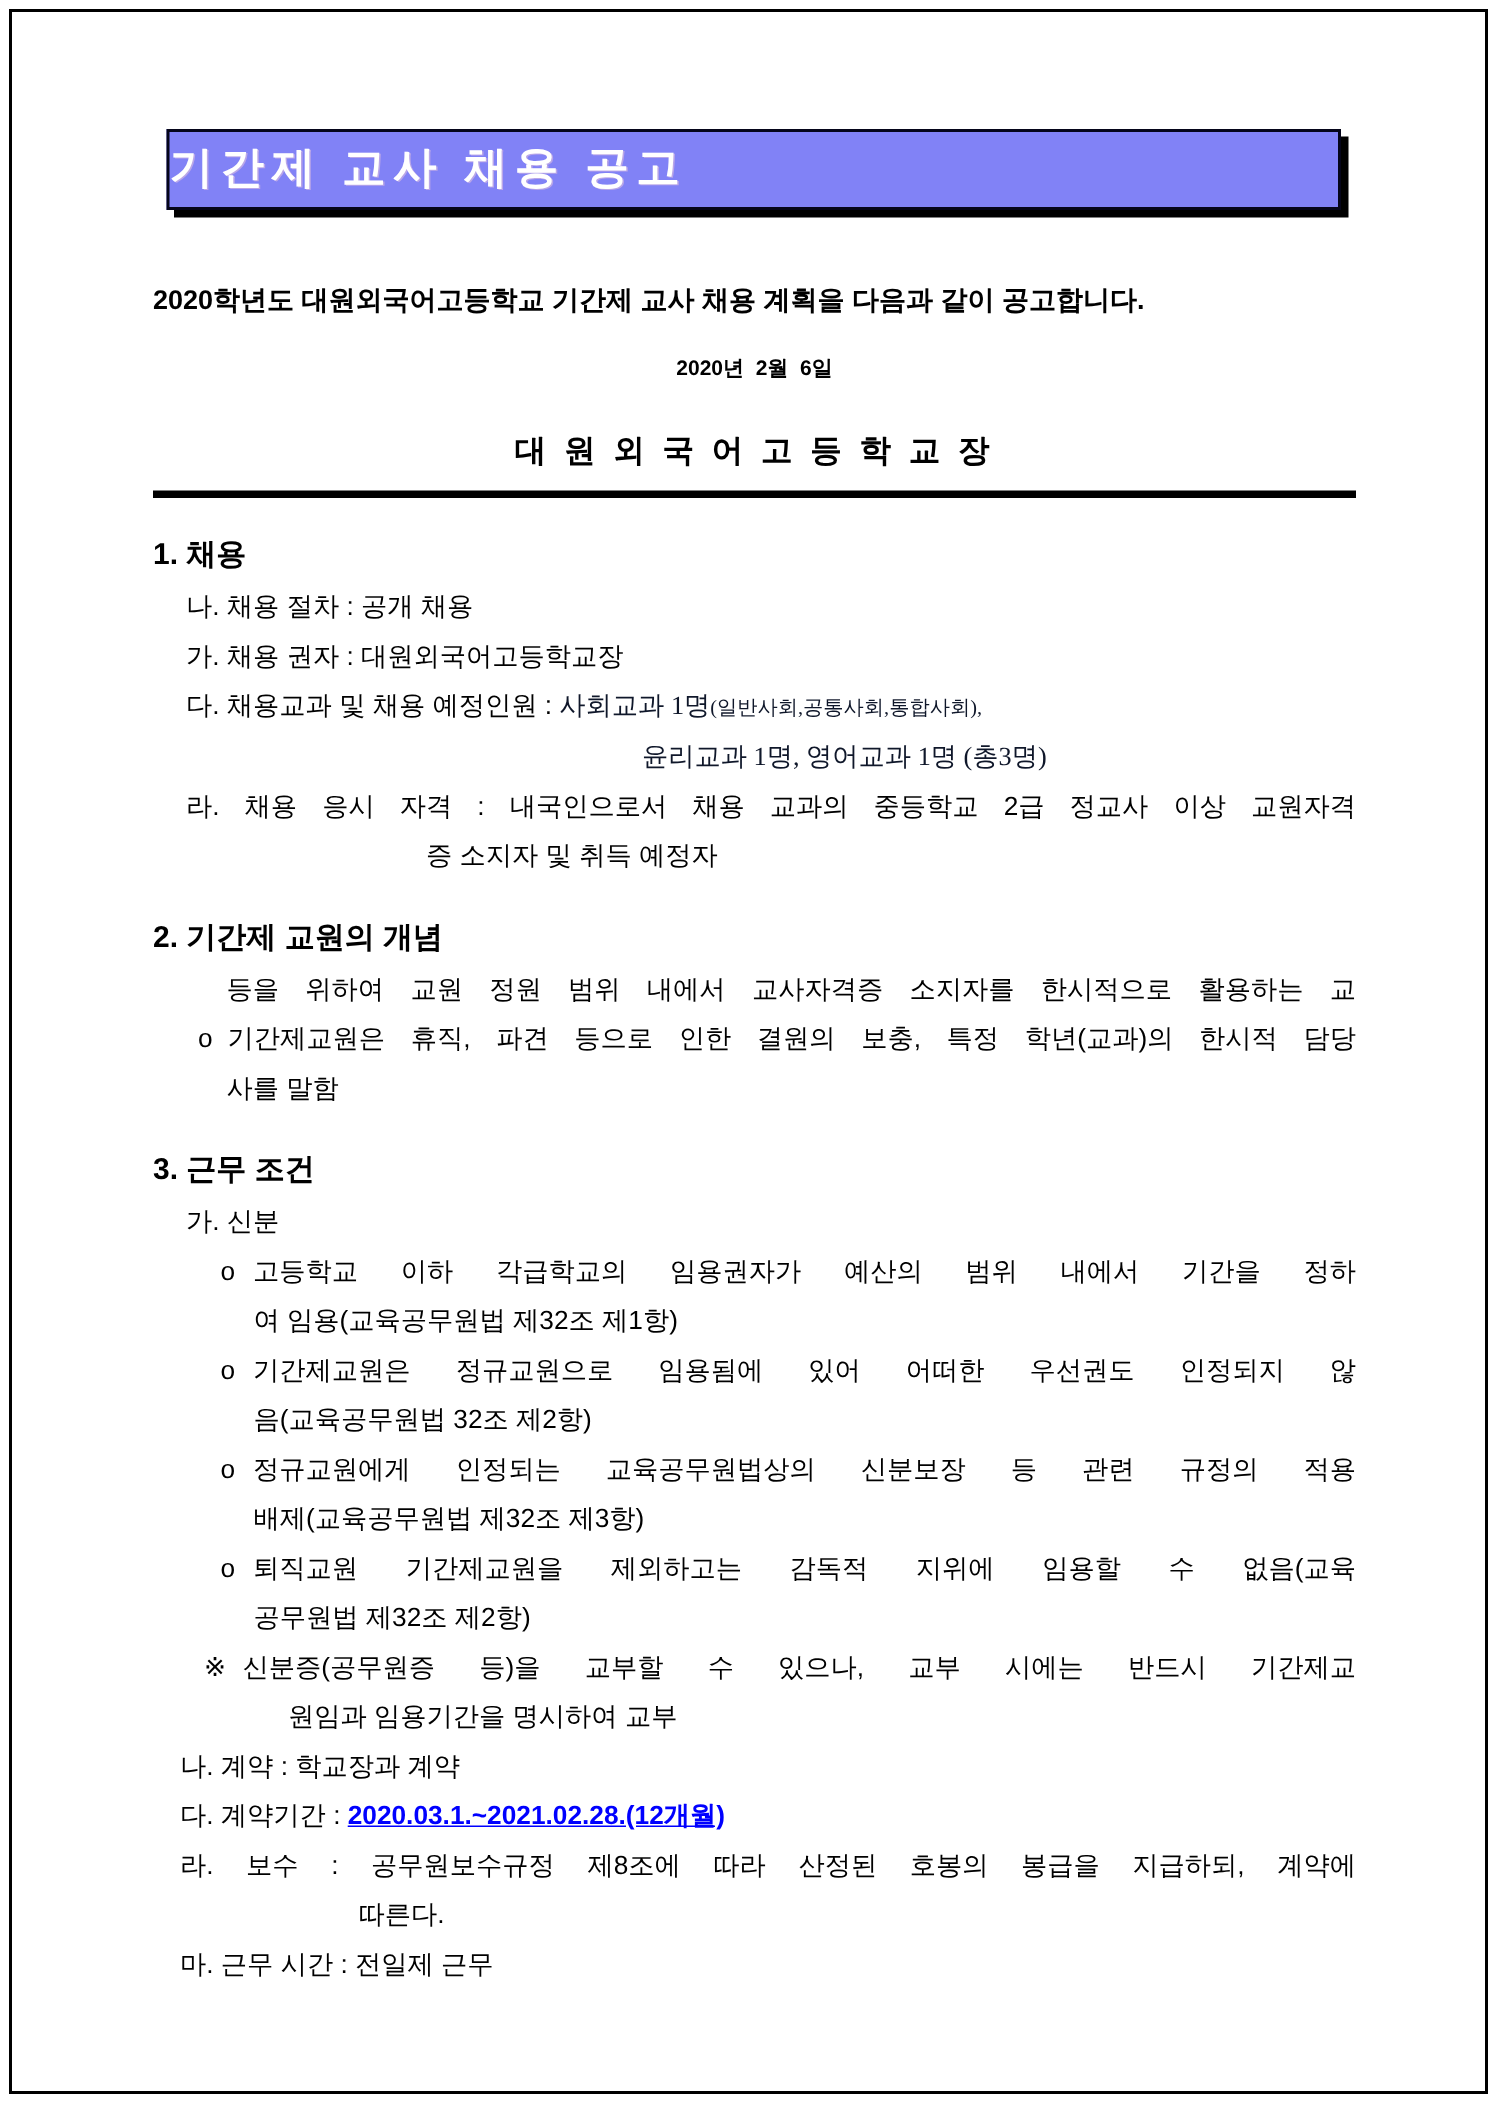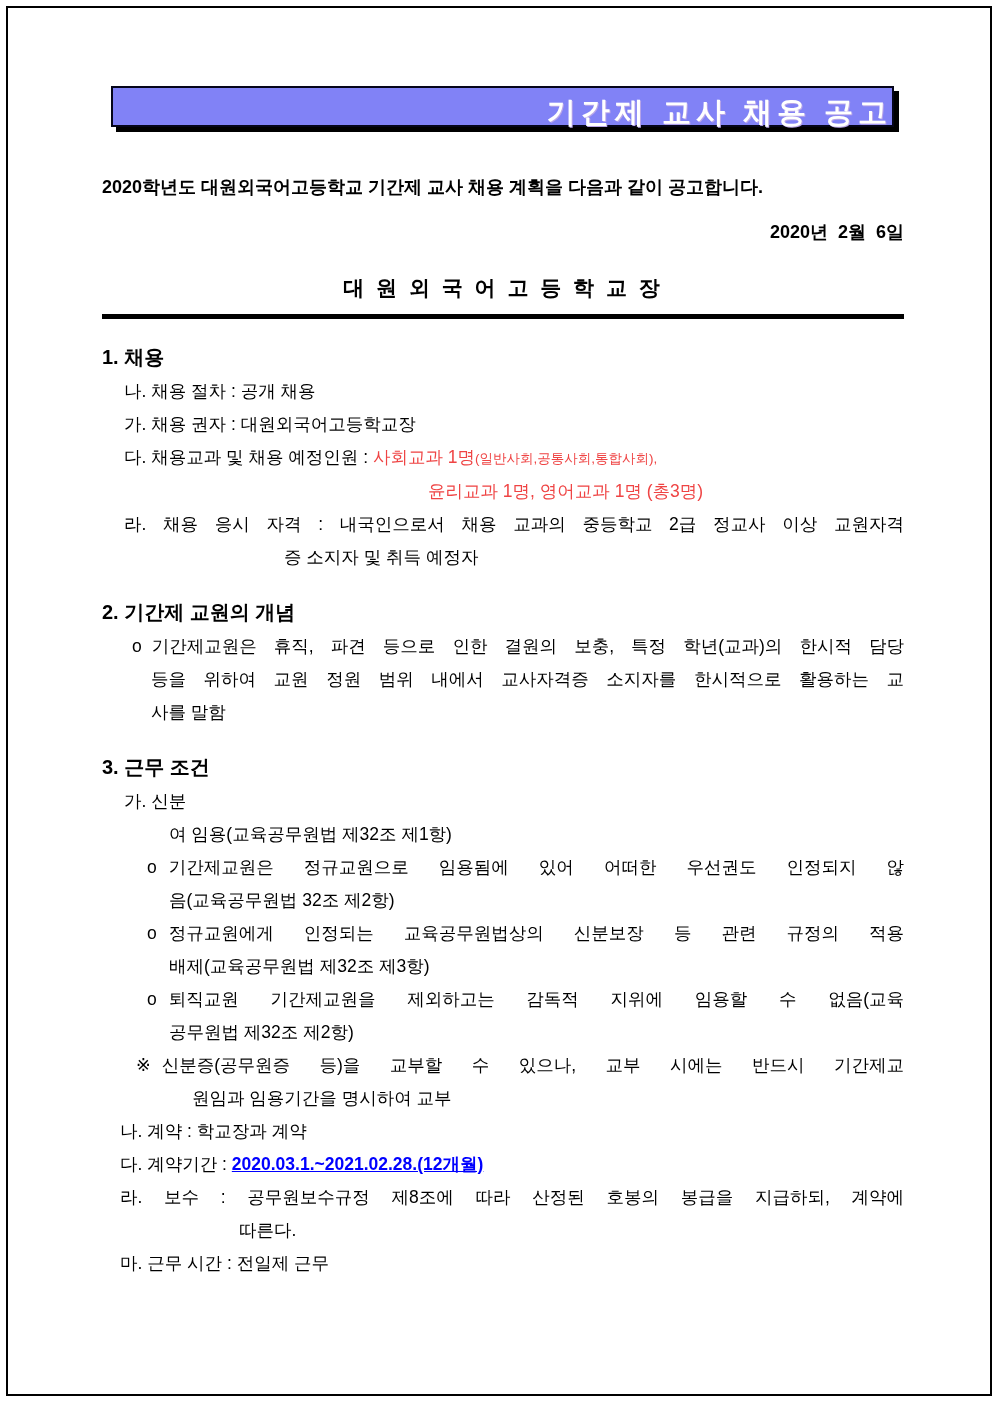--- a/index.html
+++ b/index.html
@@ -17,45 +17,45 @@
     border: 2px solid #000;
     pointer-events: none;
   }
   .content {
     position: absolute;
     left: 102px; top: 86px;
     width: 802px;
   }
   .title-box {
     margin: 0 10px 0 9px;
-    height: 41px;
+    height: 54px;
     border: 2px solid #05051a;
     background: #8182f6;
     box-shadow: 5px 5px 0 #000;
-    text-align: right;
+    text-align: left;
     line-height: 49px;
     color: #ffffff;
     font-size: 29px;
     font-weight: bold;
     letter-spacing: 5px;
     text-shadow: 1px 1px 0 #b9a6e8;
   }
   .intro {
     margin-top: 47px;
     font-size: 18px;
     font-weight: bold;
     line-height: 26px;
     white-space: pre;
   }
   .date {
     margin-top: 19px;
-    font-size: 18px;
+    font-size: 14px;
     font-weight: bold;
     line-height: 26px;
-    text-align: right;
+    text-align: center;
     white-space: pre;
   }
   .signature {
     margin-top: 29px;
     font-size: 21px;
     font-weight: bold;
     line-height: 28px;
     letter-spacing: 3px;
     text-align: center;
     white-space: pre;
@@ -80,21 +80,21 @@
   }
   .ind1 { padding-left: 22px; }
   .ind1b { padding-left: 18px; }
   .fill {
     white-space: normal;
     text-align: justify;
     text-align-last: justify;
   }
   .cont-subjects { padding-left: 326px; }
   .cont-elig { padding-left: 182px; }
-  .blue { color: #ef4444; }
+  .blue { color: #0f172a; font-family: Liberation Serif, serif; }
   .small { font-size: 13.5px; }
   .b2line { padding-left: 30px; }
   .b2cont { padding-left: 49px; }
   .b3line { padding-left: 45px; }
   .b3cont { padding-left: 67px; }
   .noteline { padding-left: 34px; }
   .notecont { padding-left: 90px; }
   .pay-cont { padding-left: 137px; }
   .bmark { display: inline-block; margin-right: 10px; }
   .bmark3 { display: inline-block; margin-right: 12px; }
@@ -127,27 +127,28 @@
 
   <h2 class="sec-h">1. 채용</h2>
   <div class="ln ind1">나. 채용 절차 : 공개 채용</div>
   <div class="ln ind1">가. 채용 권자 : 대원외국어고등학교장</div>
   <div class="ln ind1"><span>다. 채용교과 및 채용 예정인원 : </span><span class="blue">사회교과 1명</span><span class="blue small">(일반사회,공통사회,통합사회),</span></div>
   <div class="ln cont-subjects blue">윤리교과 1명, 영어교과 1명 (총3명)</div>
   <div class="ln ind1 fill">라. 채용 응시 자격 : 내국인으로서 채용 교과의 중등학교 2급 정교사 이상 교원자격</div>
   <div class="ln cont-elig">증 소지자 및 취득 예정자</div>
 
   <h2 class="sec-h sp">2. 기간제 교원의 개념</h2>
+  <div class="ln b2cont fill">등을 위하여 교원 정원 범위 내에서 교사자격증 소지자를 한시적으로 활용하는 교</div>
   <div class="ln b2line fill"><span class="bmark">o</span><span>기간제교원은 휴직, 파견 등으로 인한 결원의 보충, 특정 학년(교과)의 한시적 담당</span></div>
-  <div class="ln b2cont fill">등을 위하여 교원 정원 범위 내에서 교사자격증 소지자를 한시적으로 활용하는 교</div>
   <div class="ln b2cont">사를 말함</div>
 
   <h2 class="sec-h sp">3. 근무 조건</h2>
   <div class="ln ind1">가. 신분</div>
 
+  <div class="ln b3line fill"><span class="bmark3">o</span><span>고등학교 이하 각급학교의 임용권자가 예산의 범위 내에서 기간을 정하</span></div>
   <div class="ln b3cont">여 임용(교육공무원법 제32조 제1항)</div>
 
   <div class="ln b3line fill"><span class="bmark3">o</span><span>기간제교원은 정규교원으로 임용됨에 있어 어떠한 우선권도 인정되지 않</span></div>
   <div class="ln b3cont">음(교육공무원법 32조 제2항)</div>
 
   <div class="ln b3line fill"><span class="bmark3">o</span><span>정규교원에게 인정되는 교육공무원법상의 신분보장 등 관련 규정의 적용</span></div>
   <div class="ln b3cont">배제(교육공무원법 제32조 제3항)</div>
 
   <div class="ln b3line fill"><span class="bmark3">o</span><span>퇴직교원 기간제교원을 제외하고는 감독적 지위에 임용할 수 없음(교육</span></div>
   <div class="ln b3cont">공무원법 제32조 제2항)</div>

